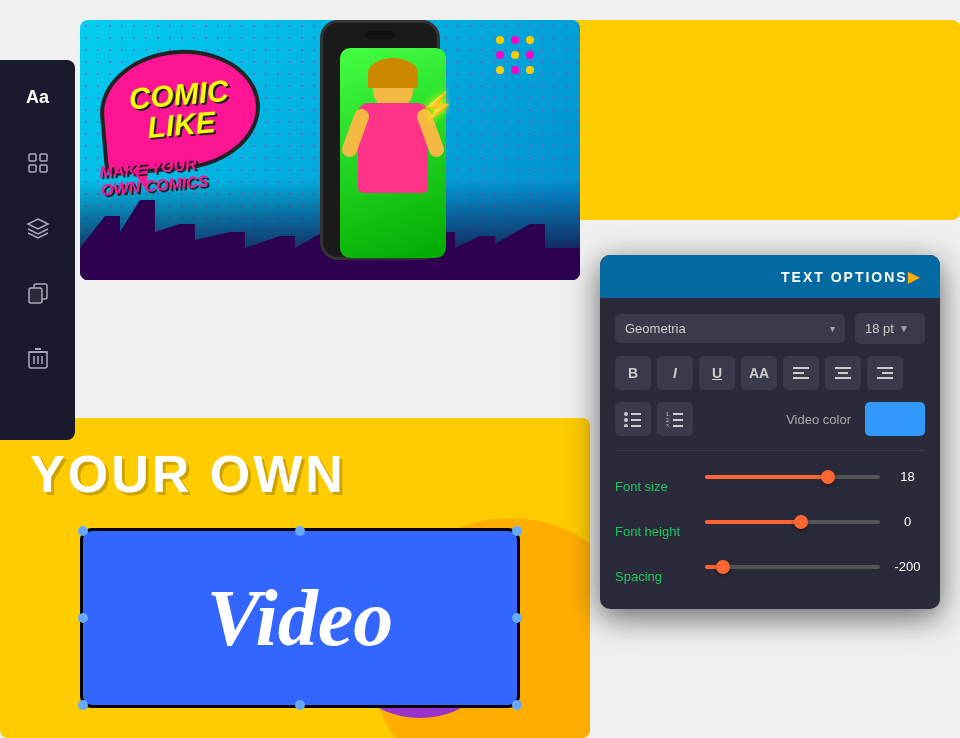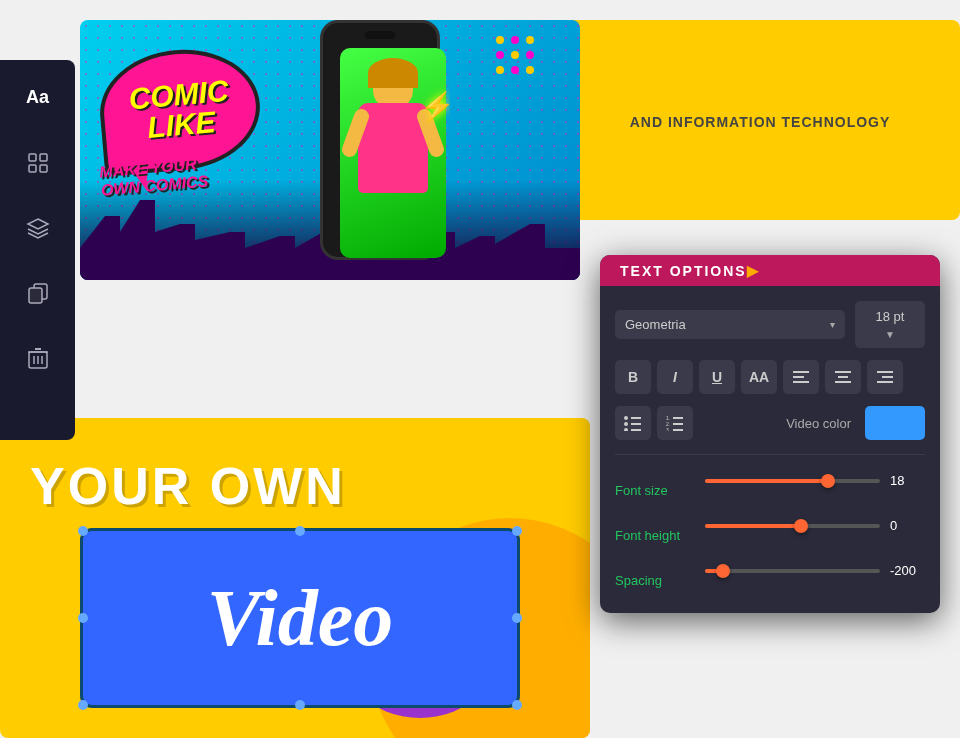--- a/index.html
+++ b/index.html
@@ -233,21 +233,21 @@
       bottom: 20px;
       right: 80px;
       width: 180px;
       height: 180px;
       background: #9933cc;
       border-radius: 50%;
     }
 
     .your-own-text {
       position: absolute;
-      top: 38px;
+      top: 26px;
       left: 30px;
       font-size: 52px;
       font-weight: 900;
       color: #ffffff;
       text-transform: uppercase;
       letter-spacing: 3px;
       text-shadow: 3px 3px 0 rgba(0,0,0,0.2);
     }
 
     
@@ -256,21 +256,21 @@
       bottom: 30px;
       left: 80px;
       width: 440px;
       height: 180px;
       background: #3366ff;
       border-radius: 12px;
       display: flex;
       align-items: center;
       justify-content: center;
       z-index: 6;
-      border: 3px solid #0c4a6e;
+      border: 3px solid #000000;
     }
 
     .video-text {
       font-family: 'Georgia', serif;
       font-size: 80px;
       font-weight: 700;
       color: #ffffff;
       font-style: italic;
     }
 
@@ -289,25 +289,25 @@
       right: 20px;
       width: 340px;
       background: #2a2a3a;
       border-radius: 10px;
       z-index: 20;
       box-shadow: 0 8px 32px rgba(0,0,0,0.6);
       overflow: hidden;
     }
 
     .panel-header {
-      background: #be185d;
-      padding: 6px 20px;
-      display: flex;
-      align-items: center;
-      justify-content: flex-start;
+      background: #0369a1;
+      padding: 12px 20px;
+      display: flex;
+      align-items: center;
+      justify-content: flex-end;
     }
 
     .panel-title {
       color: #ffffff;
       font-size: 14px;
       font-weight: 700;
       letter-spacing: 2px;
       text-transform: uppercase;
     }
 
@@ -352,21 +352,20 @@
       border: none;
       border-radius: 5px;
       color: #ccc;
       padding: 8px 10px;
       font-size: 13px;
       display: flex;
       align-items: center;
       gap: 5px;
       cursor: pointer;
       min-width: 70px;
-      flex-direction: column;
     }
 
     
     .format-row {
       display: flex;
       gap: 6px;
       margin-bottom: 12px;
       align-items: center;
     }
 
@@ -479,21 +478,21 @@
       top: -5px;
       transform: translateX(-50%);
       cursor: grab;
       box-shadow: 0 2px 4px rgba(0,0,0,0.4);
     }
 
     .slider-value {
       color: #ffffff;
       font-size: 13px;
       width: 35px;
-      text-align: left;
+      text-align: center;
       flex-shrink: 0;
     }
 
     
     .panel-separator {
       height: 1px;
       background: #3a3a4a;
       margin: 8px 0;
     }
   </style>
@@ -587,21 +586,20 @@
       </div>
 
       <div style="position:absolute;top:8px;left:50%;transform:translateX(-50%);width:30px;height:8px;background:#111;border-radius:4px;"></div>
     </div>
 
     <div style="position:absolute;top:80px;right:-5px;color:#ffff00;font-size:28px;text-shadow:0 0 8px #ffff00;">⚡</div>
   </div>
 
   <div class="comm-banner">
     <div class="comm-text">
-      <div class="comm-subtitle">AND INFORMATION TECHNOLOGY</div>
     </div>
   </div>
 
   <div class="yellow-section">
     <div class="yellow-circle-accent"></div>
     <div class="yellow-circle-accent2"></div>
     <div class="your-own-text">YOUR OWN</div>
   </div>
 
   <div class="video-box">

